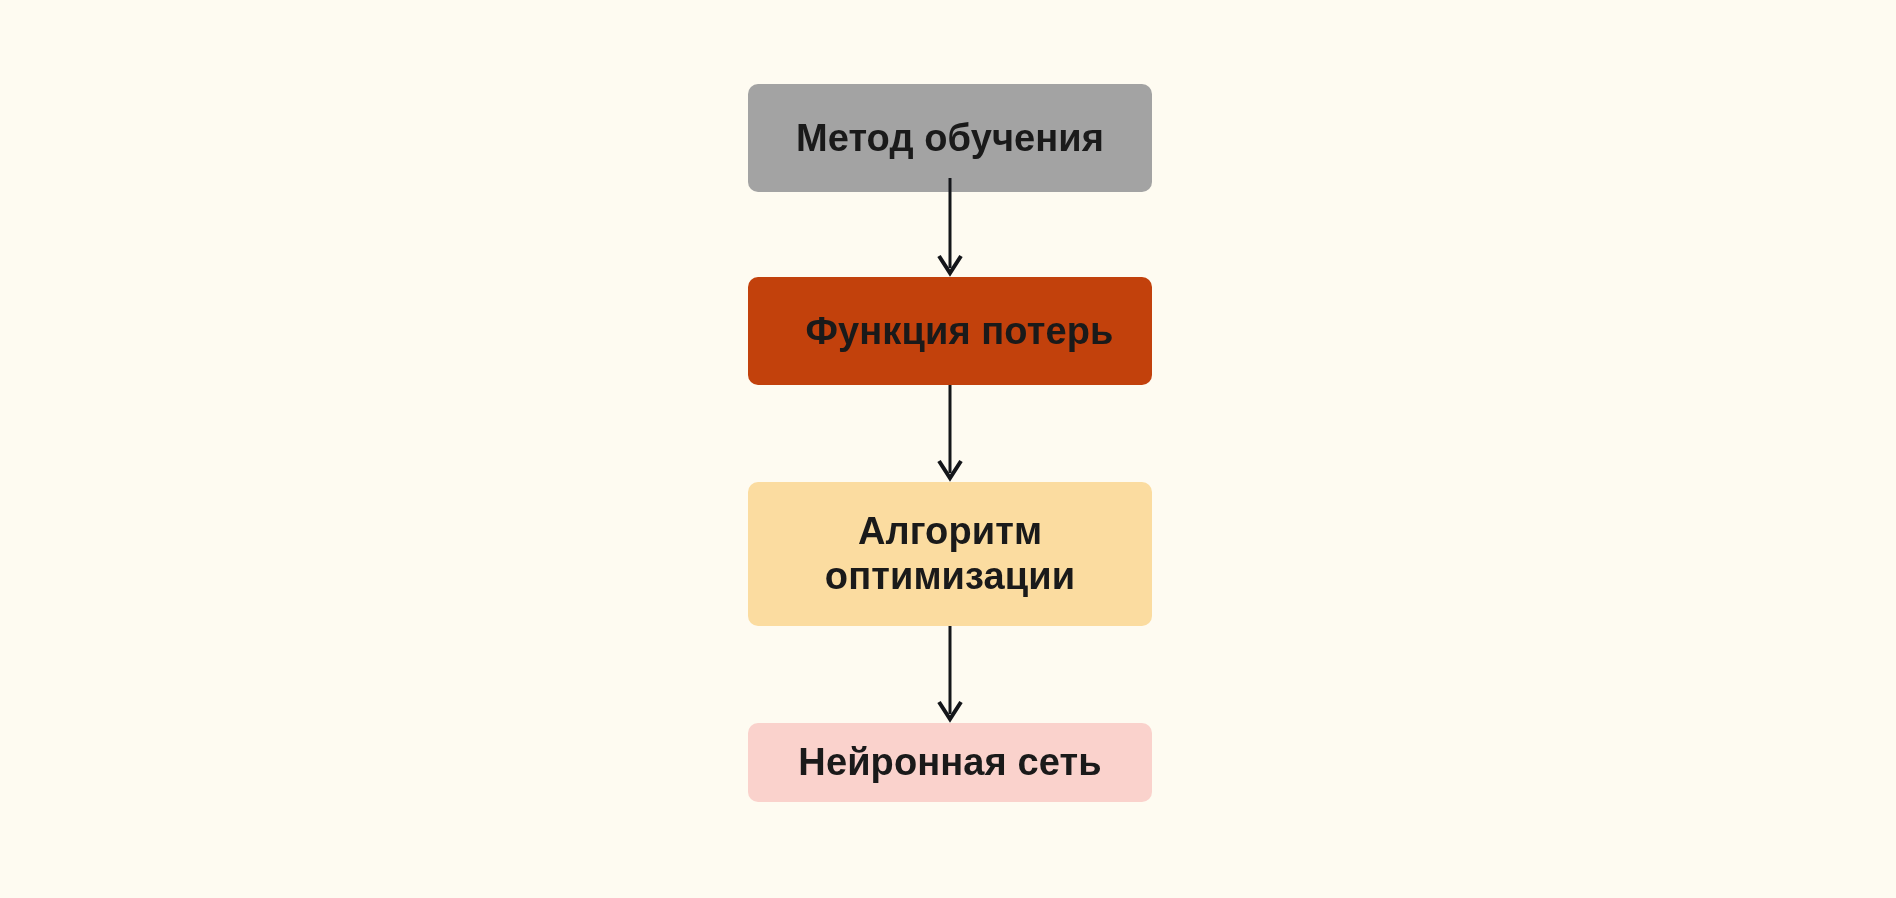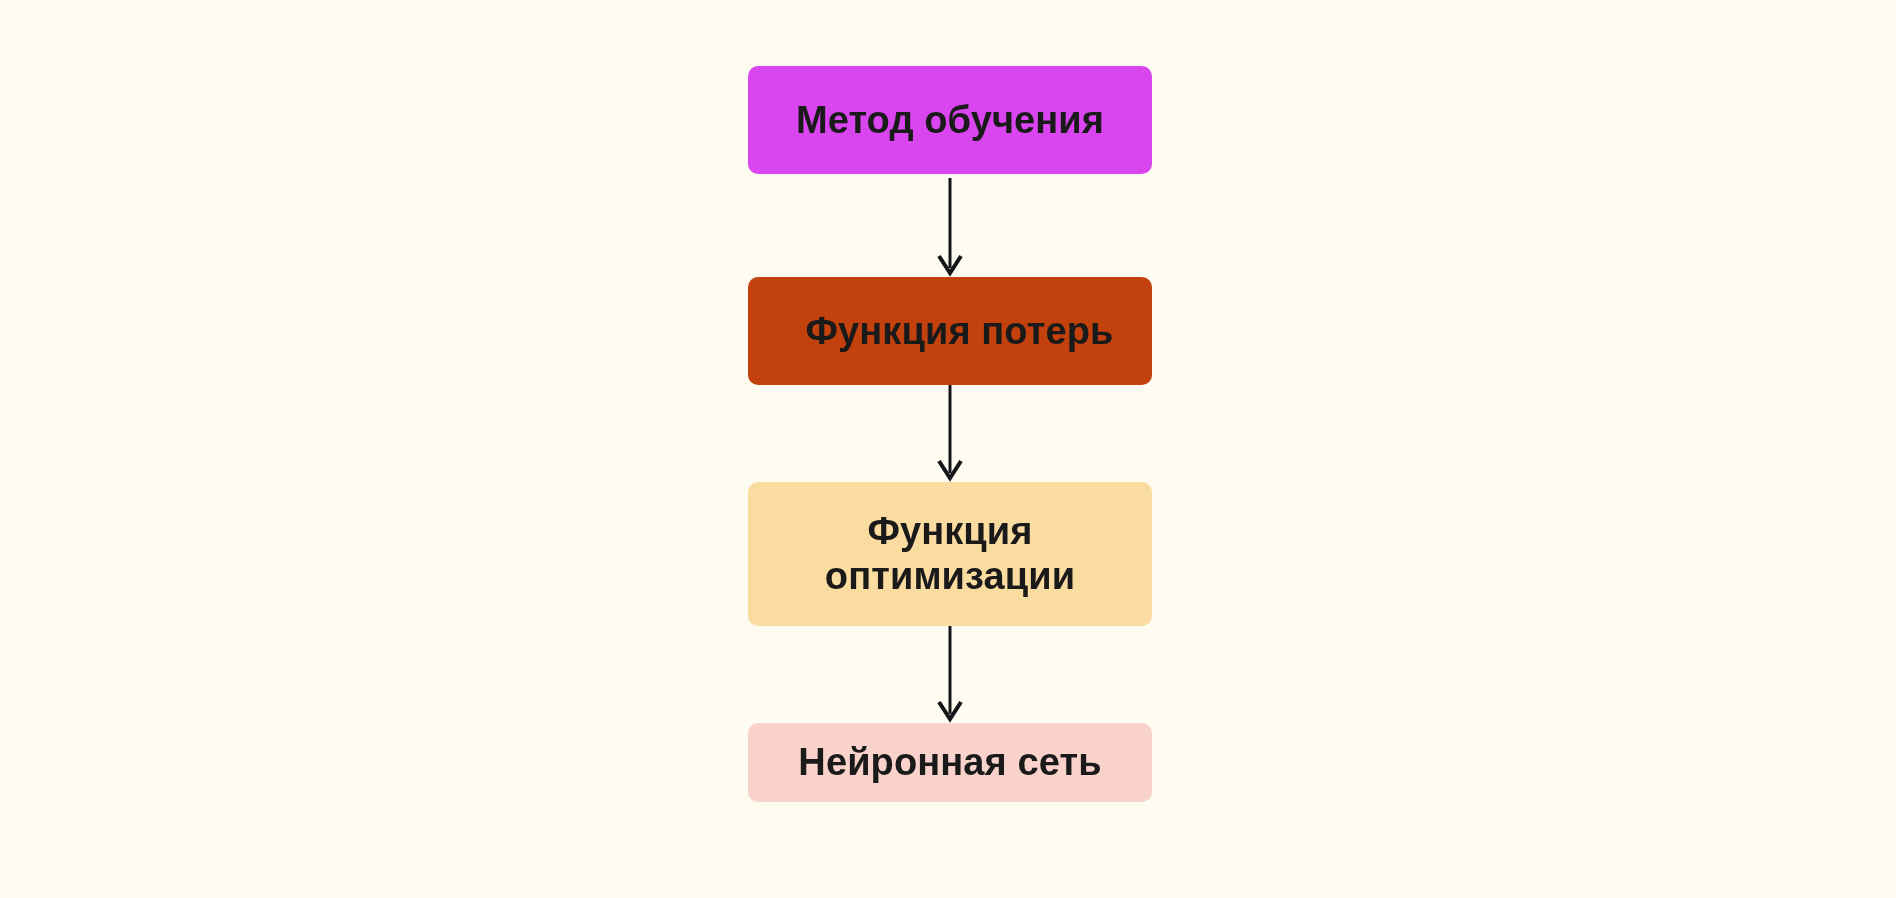--- a/index.html
+++ b/index.html
@@ -31,21 +31,21 @@
     text-align: center;
   }
   .node-label {
     font-size: 38px;
     font-weight: 600;
     color: #1a1a1a;
     line-height: 1.18;
     letter-spacing: 0.1px;
     white-space: pre-line;
   }
-  #node-0 { top: 66px;  height: 108px; background: #d946ef; }
+  #node-0 { top: 84px;  height: 108px; background: #a3a3a3; }
   #node-1 { top: 277px; height: 108px; background: #c2410c; padding-left: 19px; }
   #node-2 { top: 482px; height: 144px; background: #fbdca0; }
   #node-3 { top: 723px; height: 79px; background: #fad2cc; }
 
   .connector {
     position: absolute;
     left: 900px;
     width: 100px;
   }
   #connector-0 { top: 178px; height: 99px; }
@@ -74,21 +74,21 @@
   </div>
 
   <div class="connector" id="connector-1">
     <svg viewBox="0 0 100 97" preserveAspectRatio="none" aria-hidden="true">
       <line x1="50" y1="0" x2="50" y2="88" stroke="#14161a" stroke-width="3"></line>
       <polyline points="39,76 50,93 61,76" fill="none" stroke="#14161a" stroke-width="4" stroke-linecap="butt" stroke-linejoin="miter"></polyline>
     </svg>
   </div>
 
   <div class="node" id="node-2">
-    <span class="node-label">Функция
+    <span class="node-label">Алгоритм
 оптимизации</span>
   </div>
 
   <div class="connector" id="connector-2">
     <svg viewBox="0 0 100 97" preserveAspectRatio="none" aria-hidden="true">
       <line x1="50" y1="0" x2="50" y2="88" stroke="#14161a" stroke-width="3"></line>
       <polyline points="39,76 50,93 61,76" fill="none" stroke="#14161a" stroke-width="4" stroke-linecap="butt" stroke-linejoin="miter"></polyline>
     </svg>
   </div>
 

